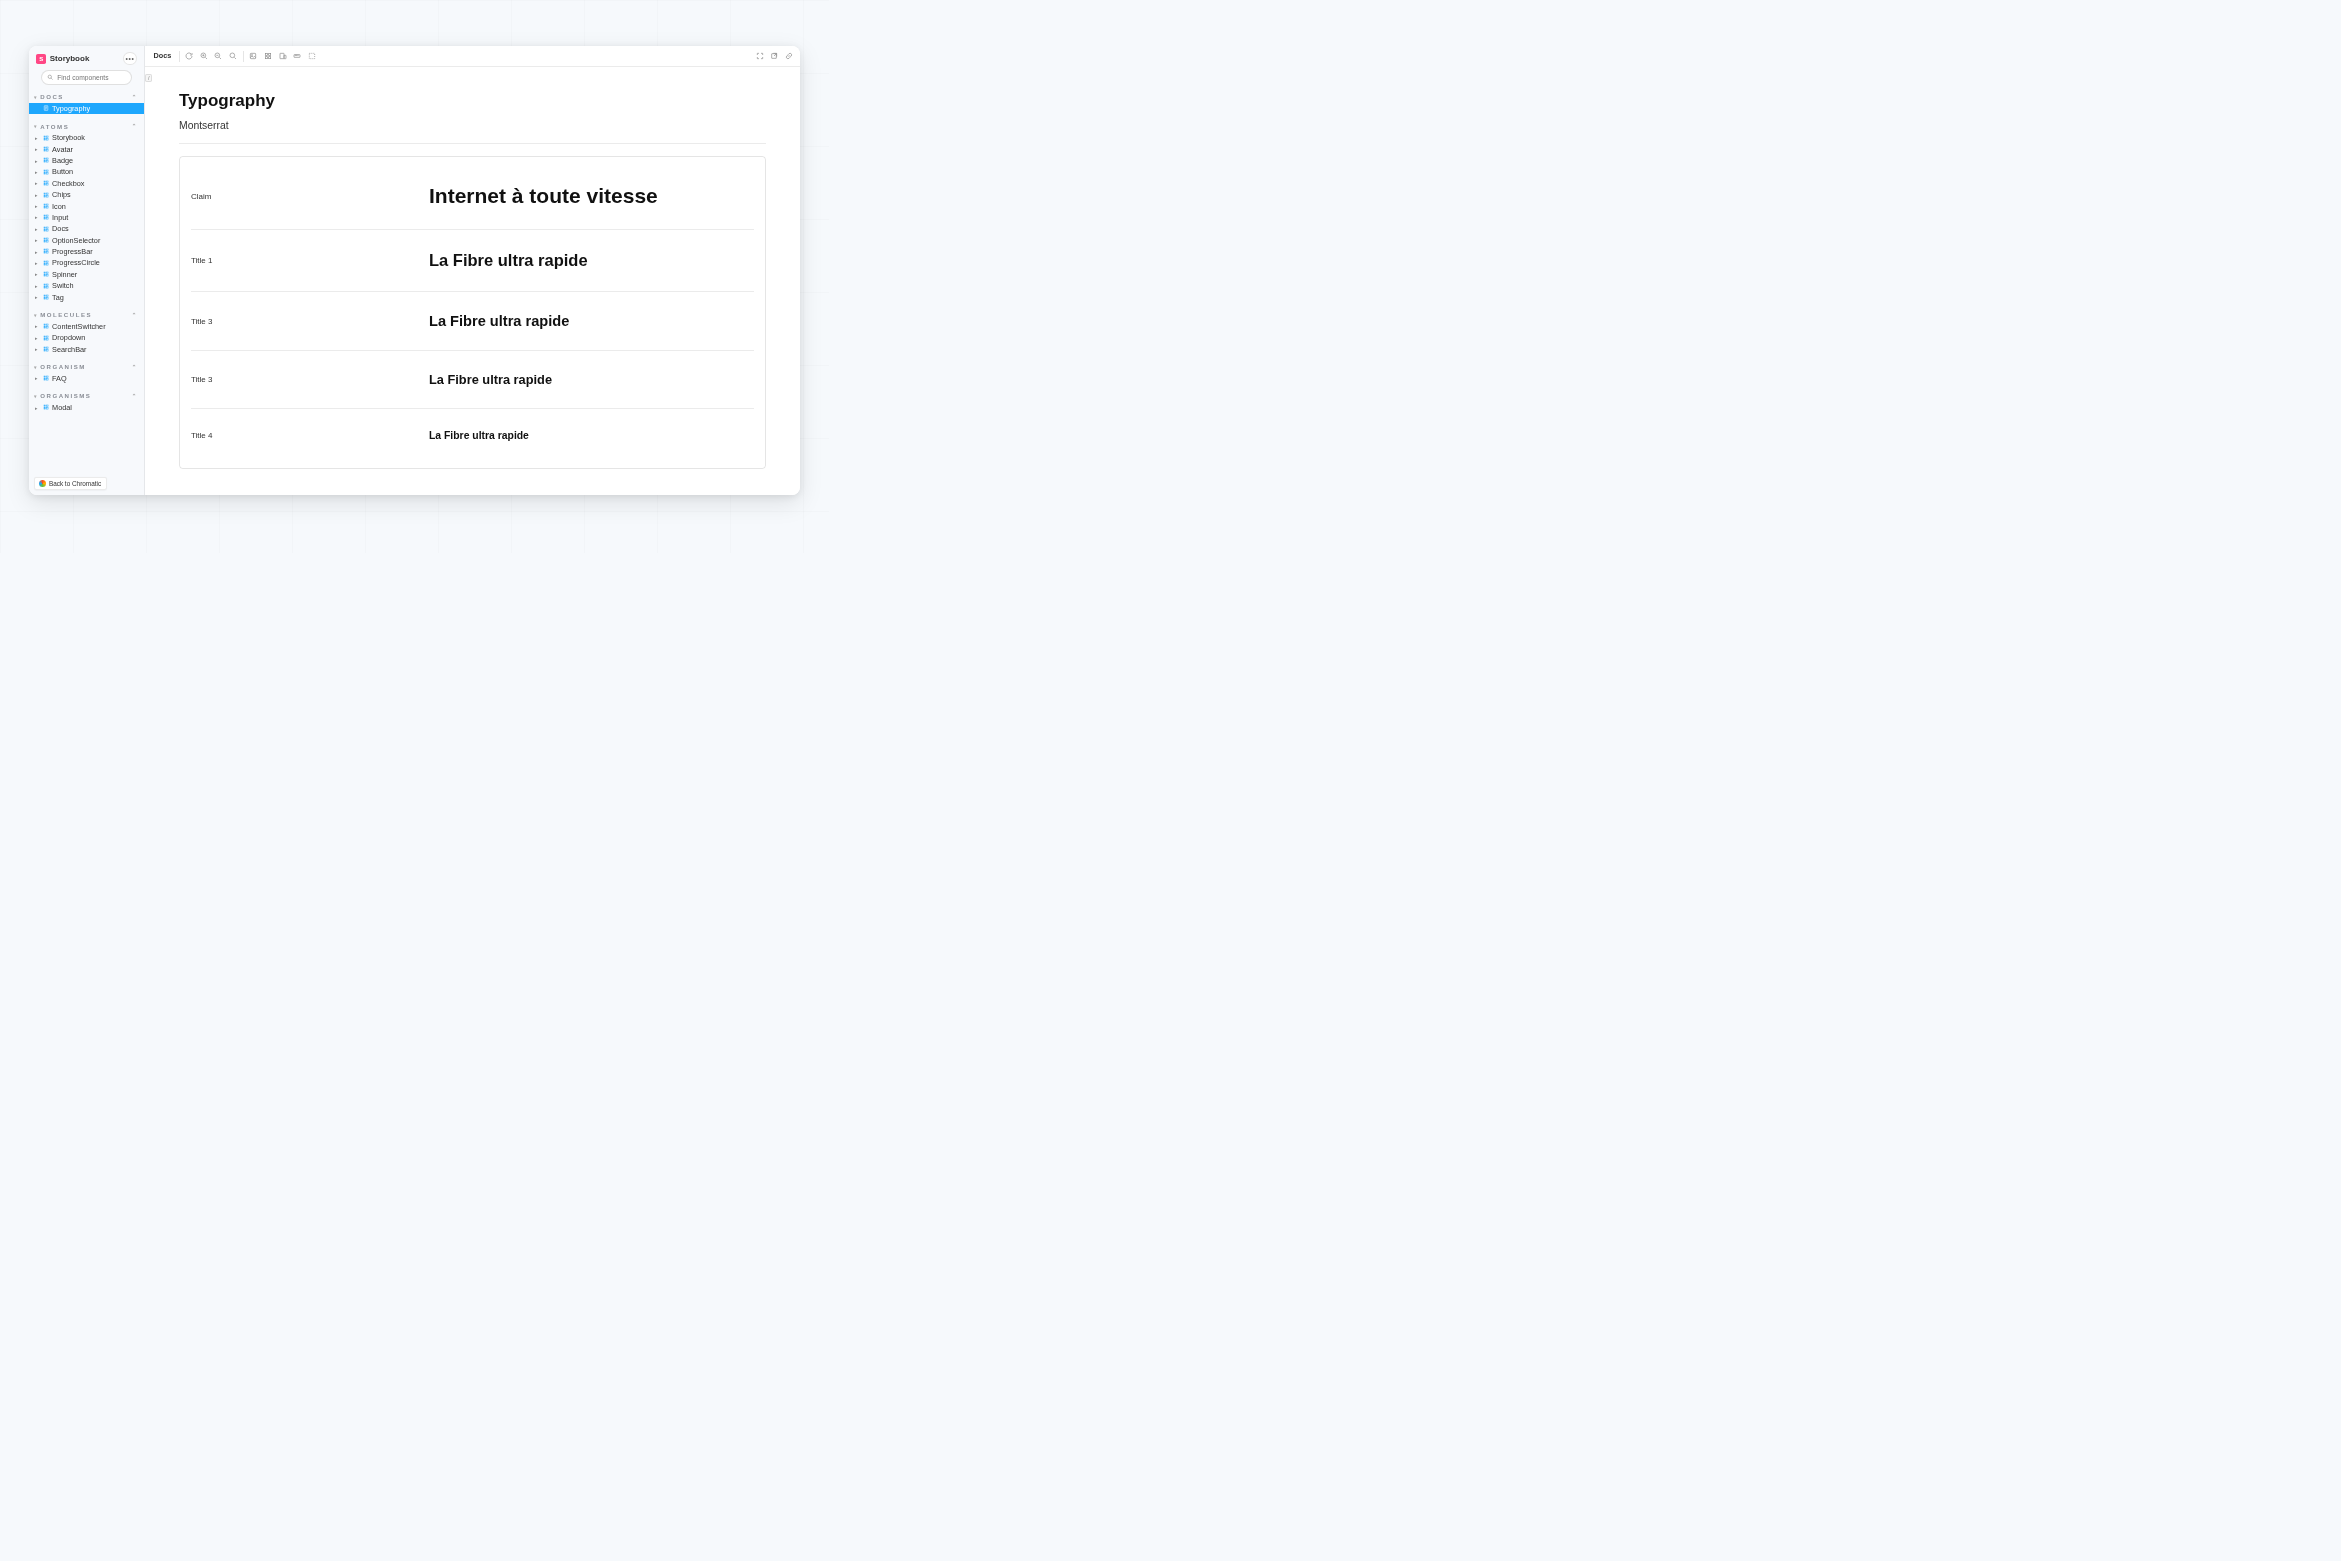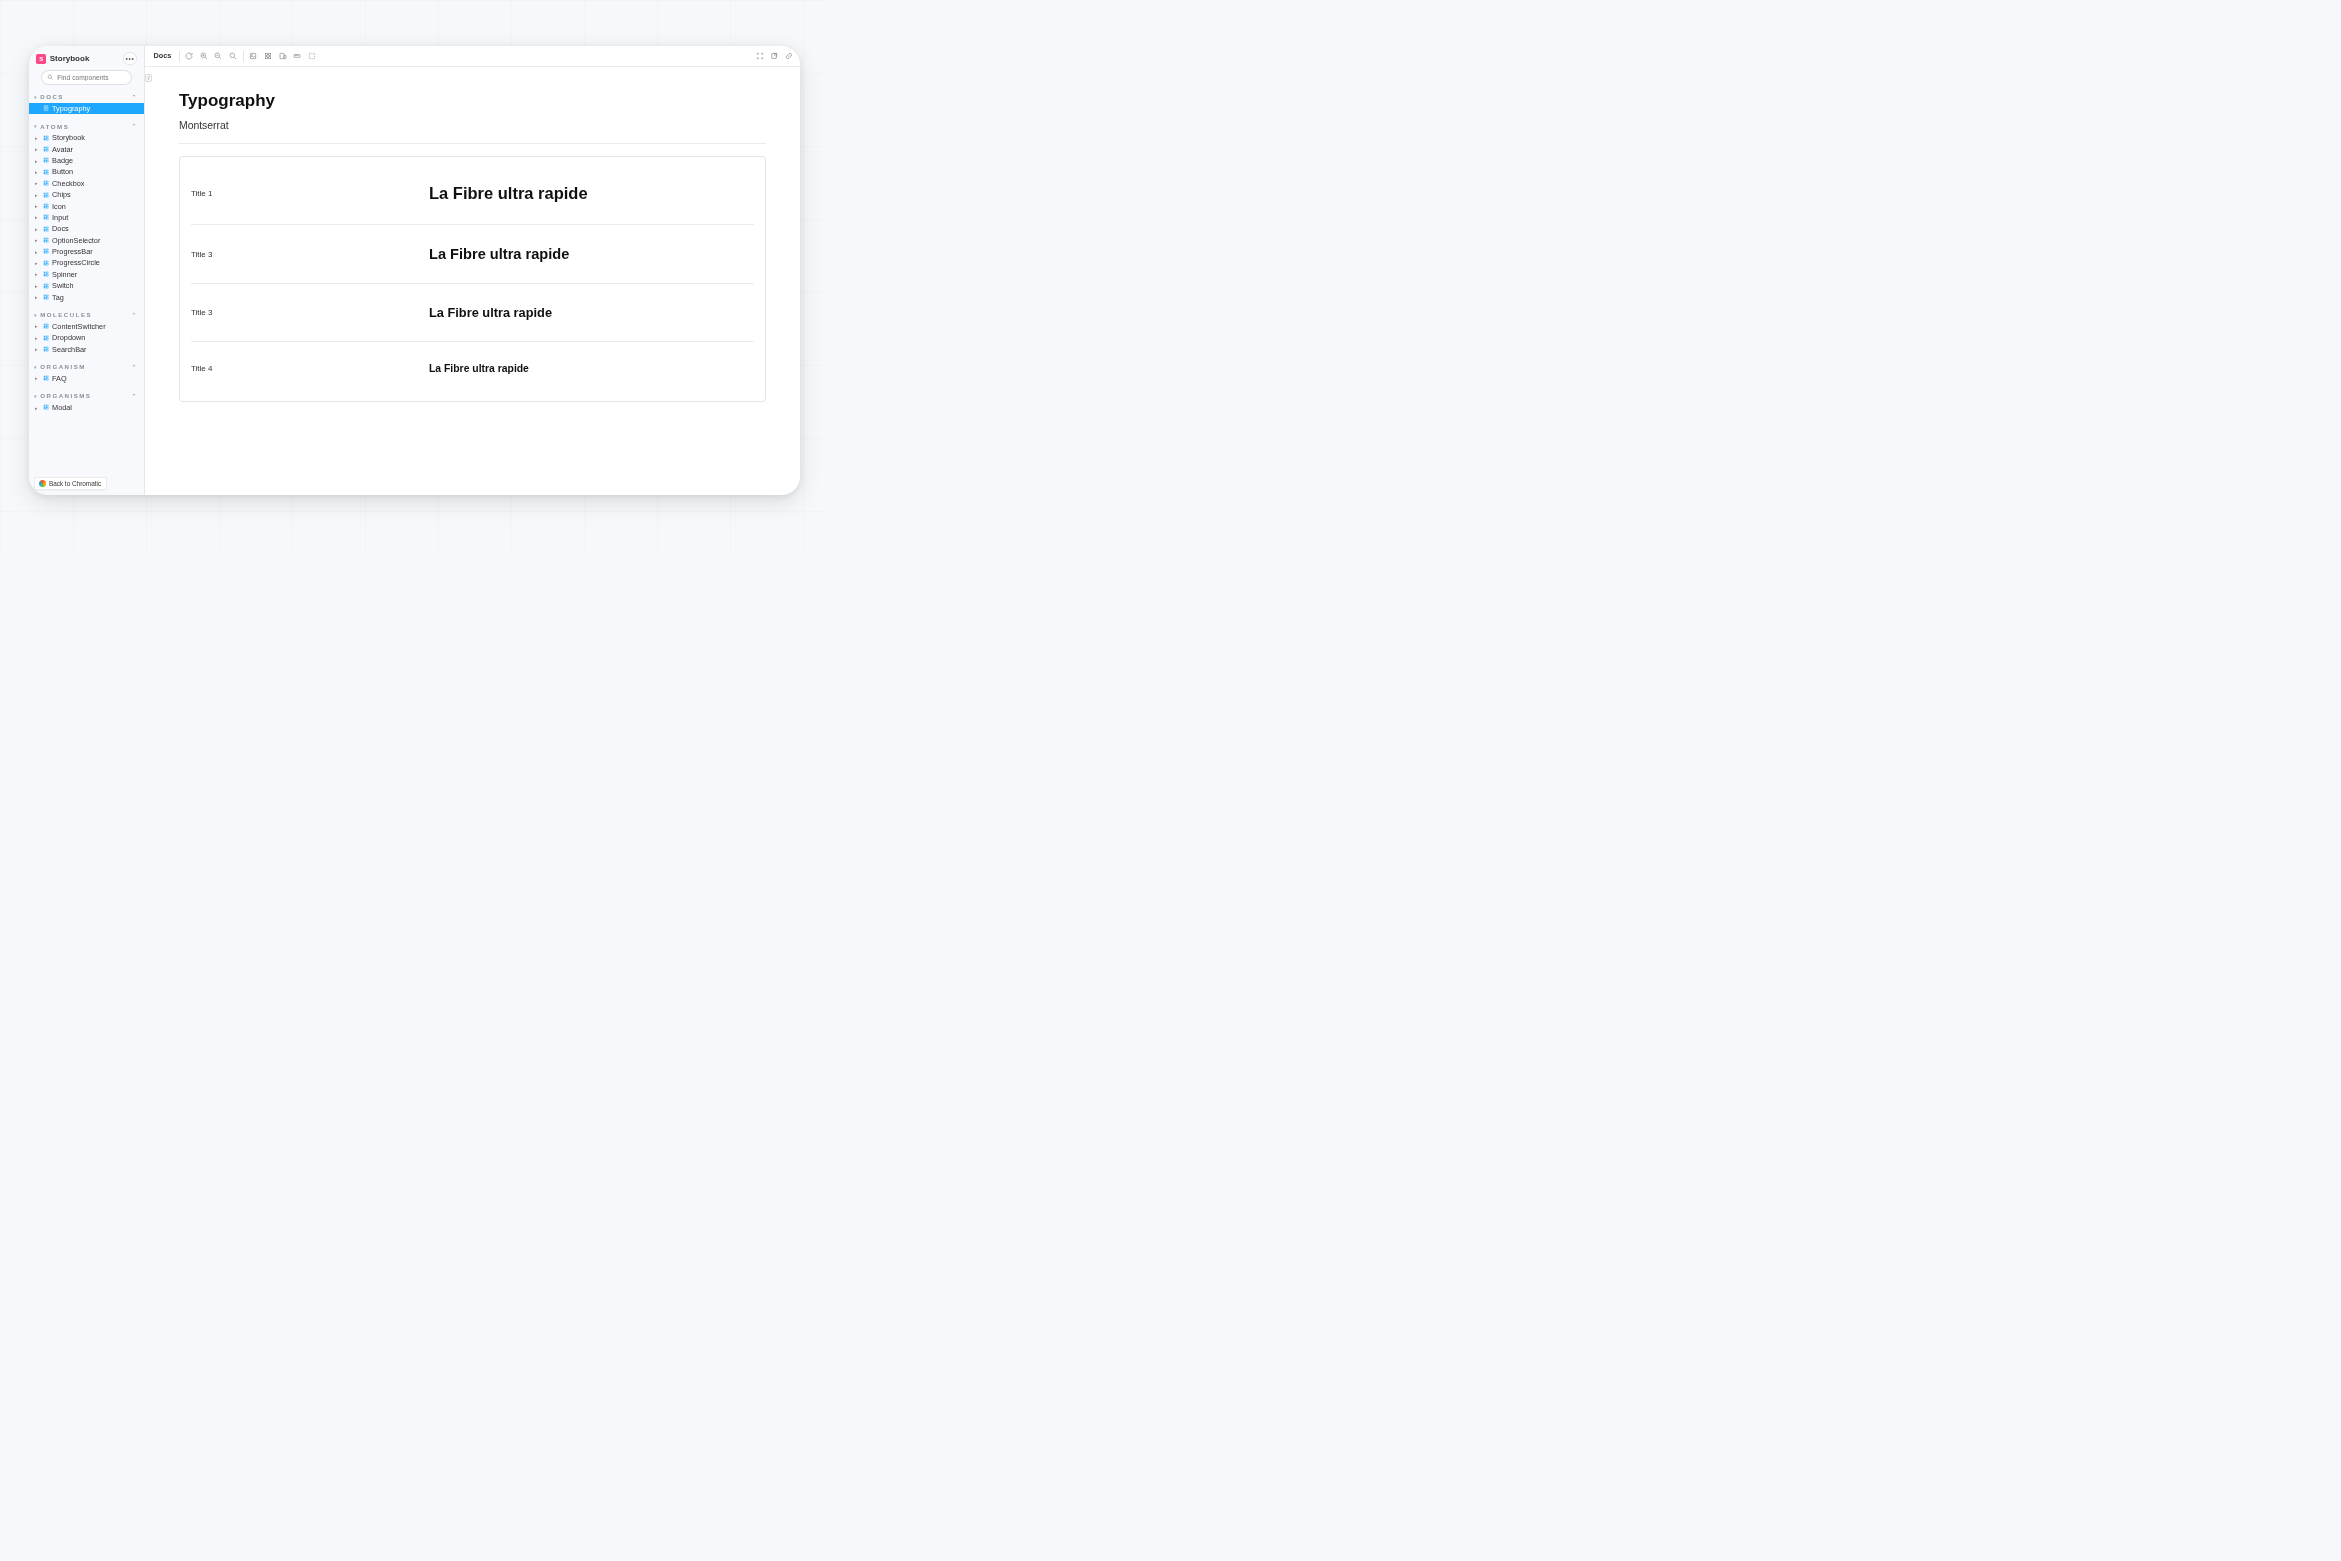--- a/index.html
+++ b/index.html
@@ -19,21 +19,21 @@
     linear-gradient(to bottom, rgba(0,0,0,0.015) 0.6px, transparent 0.6px) 0 0 / 100% 73px,
     #f6f9fc;
 }
 .window {
   position: absolute;
   left: 29px;
   top: 46px;
   width: 771px;
   height: 449px;
   background: #fff;
-  border-radius: 19px;
+  border-radius: 8px;
   box-shadow: 0 1.2px 7.3px rgba(0,0,0,0.08), 0 7.3px 24.4px rgba(0,0,0,0.10);
   overflow: hidden;
   display: flex;
 }
 
 .sidebar {
   width: 116px;
   background: #f7f9fc;
   border-right: 0.6px solid rgba(0,0,0,0.07);
   display: flex;
@@ -596,20 +596,24 @@
             </svg>
           </span>
       </div>
     </div>
 
     <div class="content">
       <h1 class="page-title">Typography</h1>
       <div class="page-subtitle">Montserrat</div>
       <div class="card" id="type-card">
           <div class="type-row">
+            <div class="type-label">Claim</div>
+            <div class="type-sample s0">Internet à toute vitesse</div>
+          </div>
+          <div class="type-row">
             <div class="type-label">Title 1</div>
             <div class="type-sample s1">La Fibre ultra rapide</div>
           </div>
           <div class="type-row">
             <div class="type-label">Title 3</div>
             <div class="type-sample s2">La Fibre ultra rapide</div>
           </div>
           <div class="type-row">
             <div class="type-label">Title 3</div>
             <div class="type-sample s3">La Fibre ultra rapide</div>

